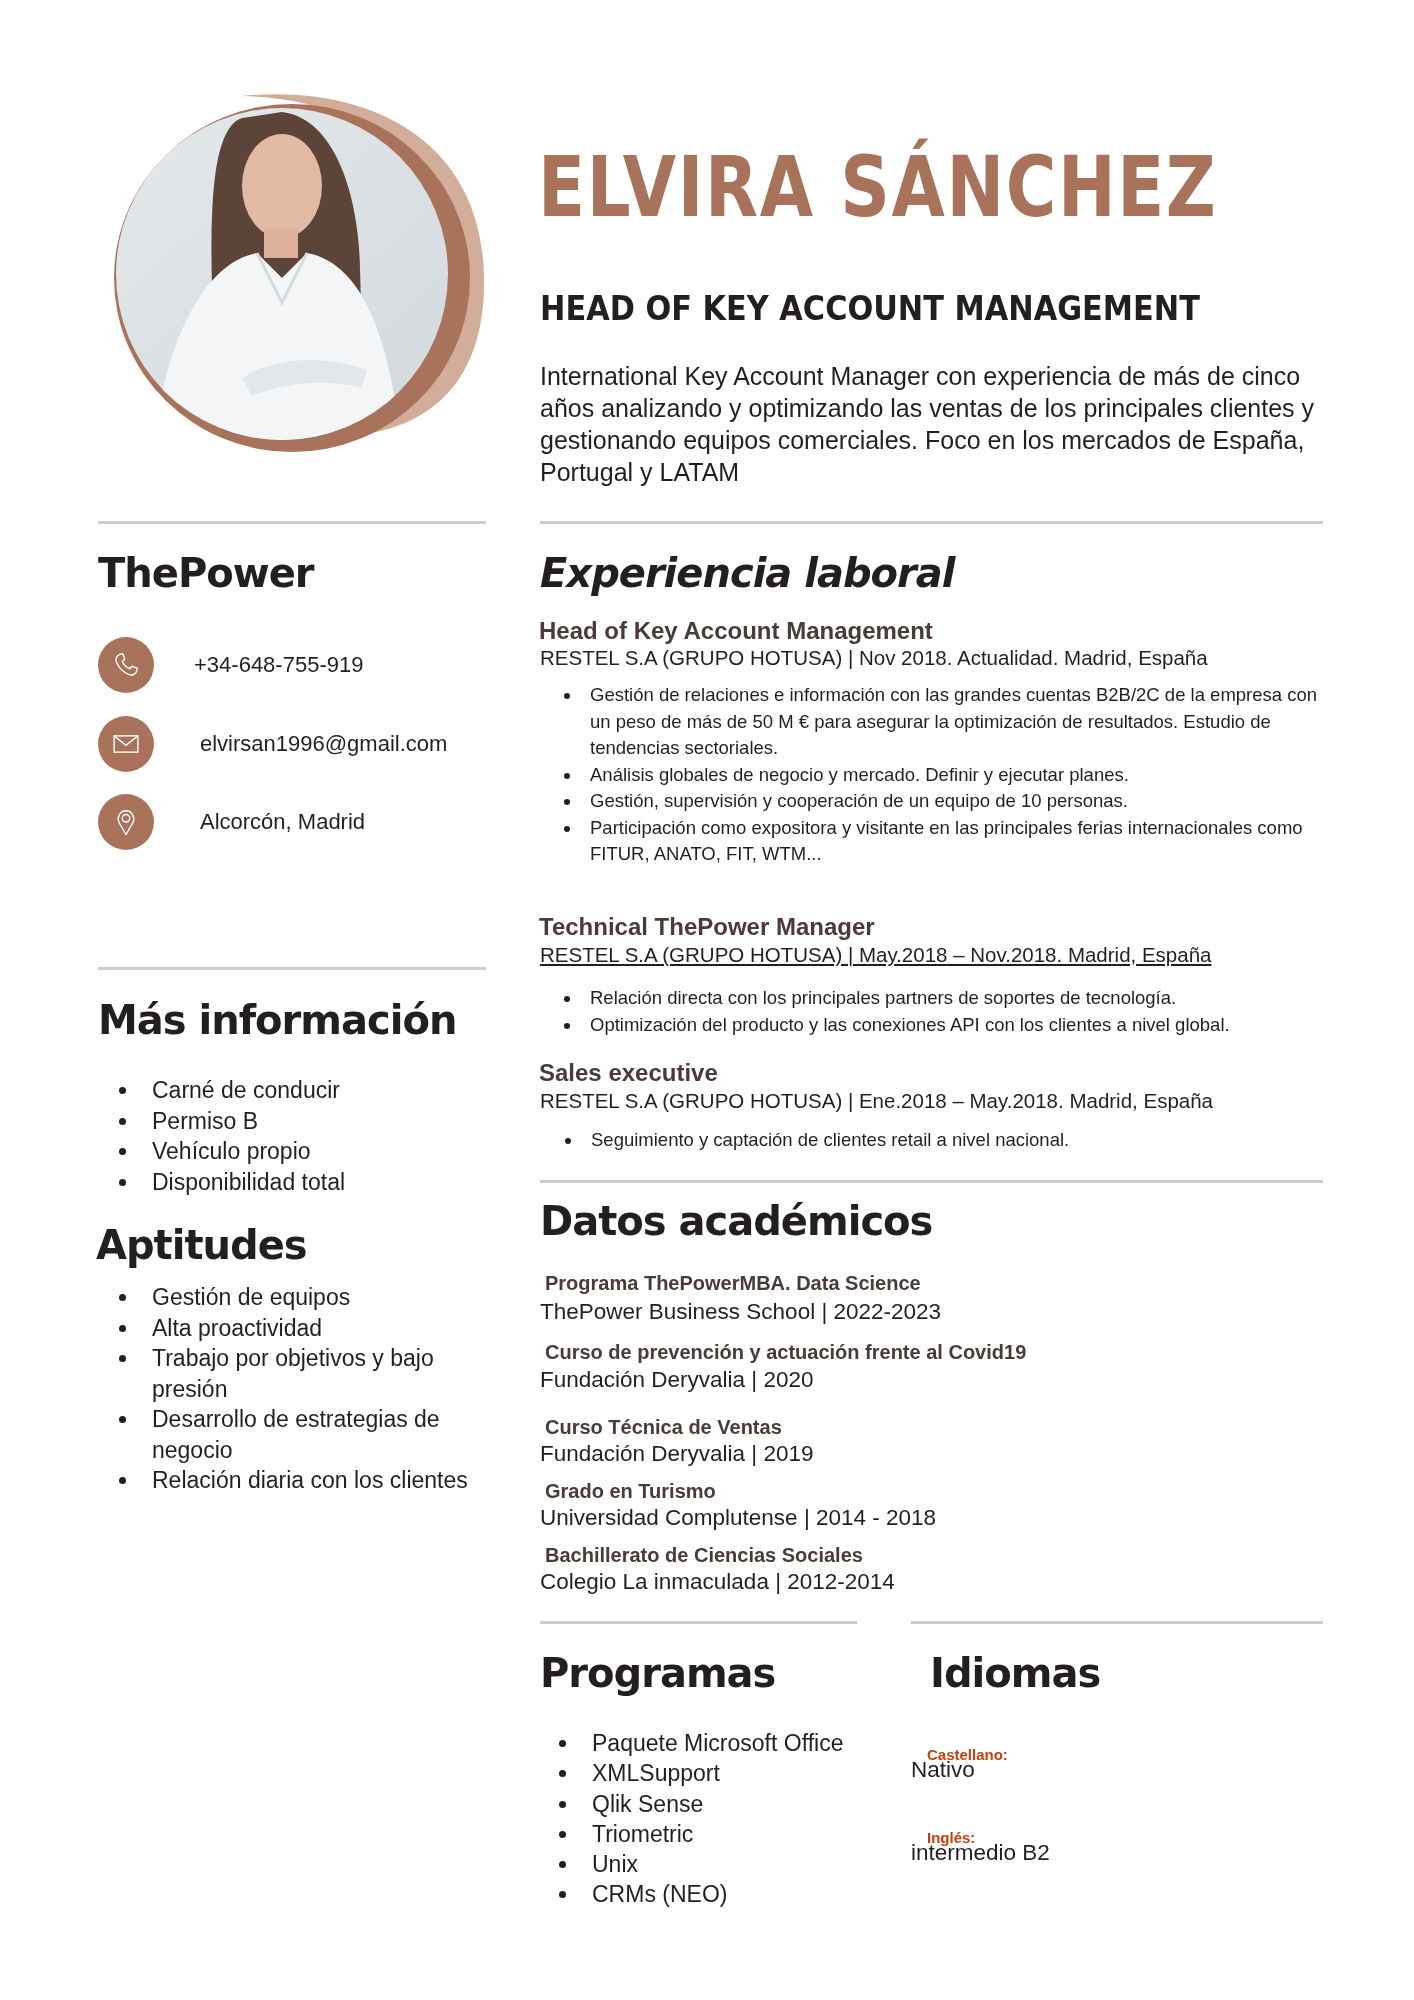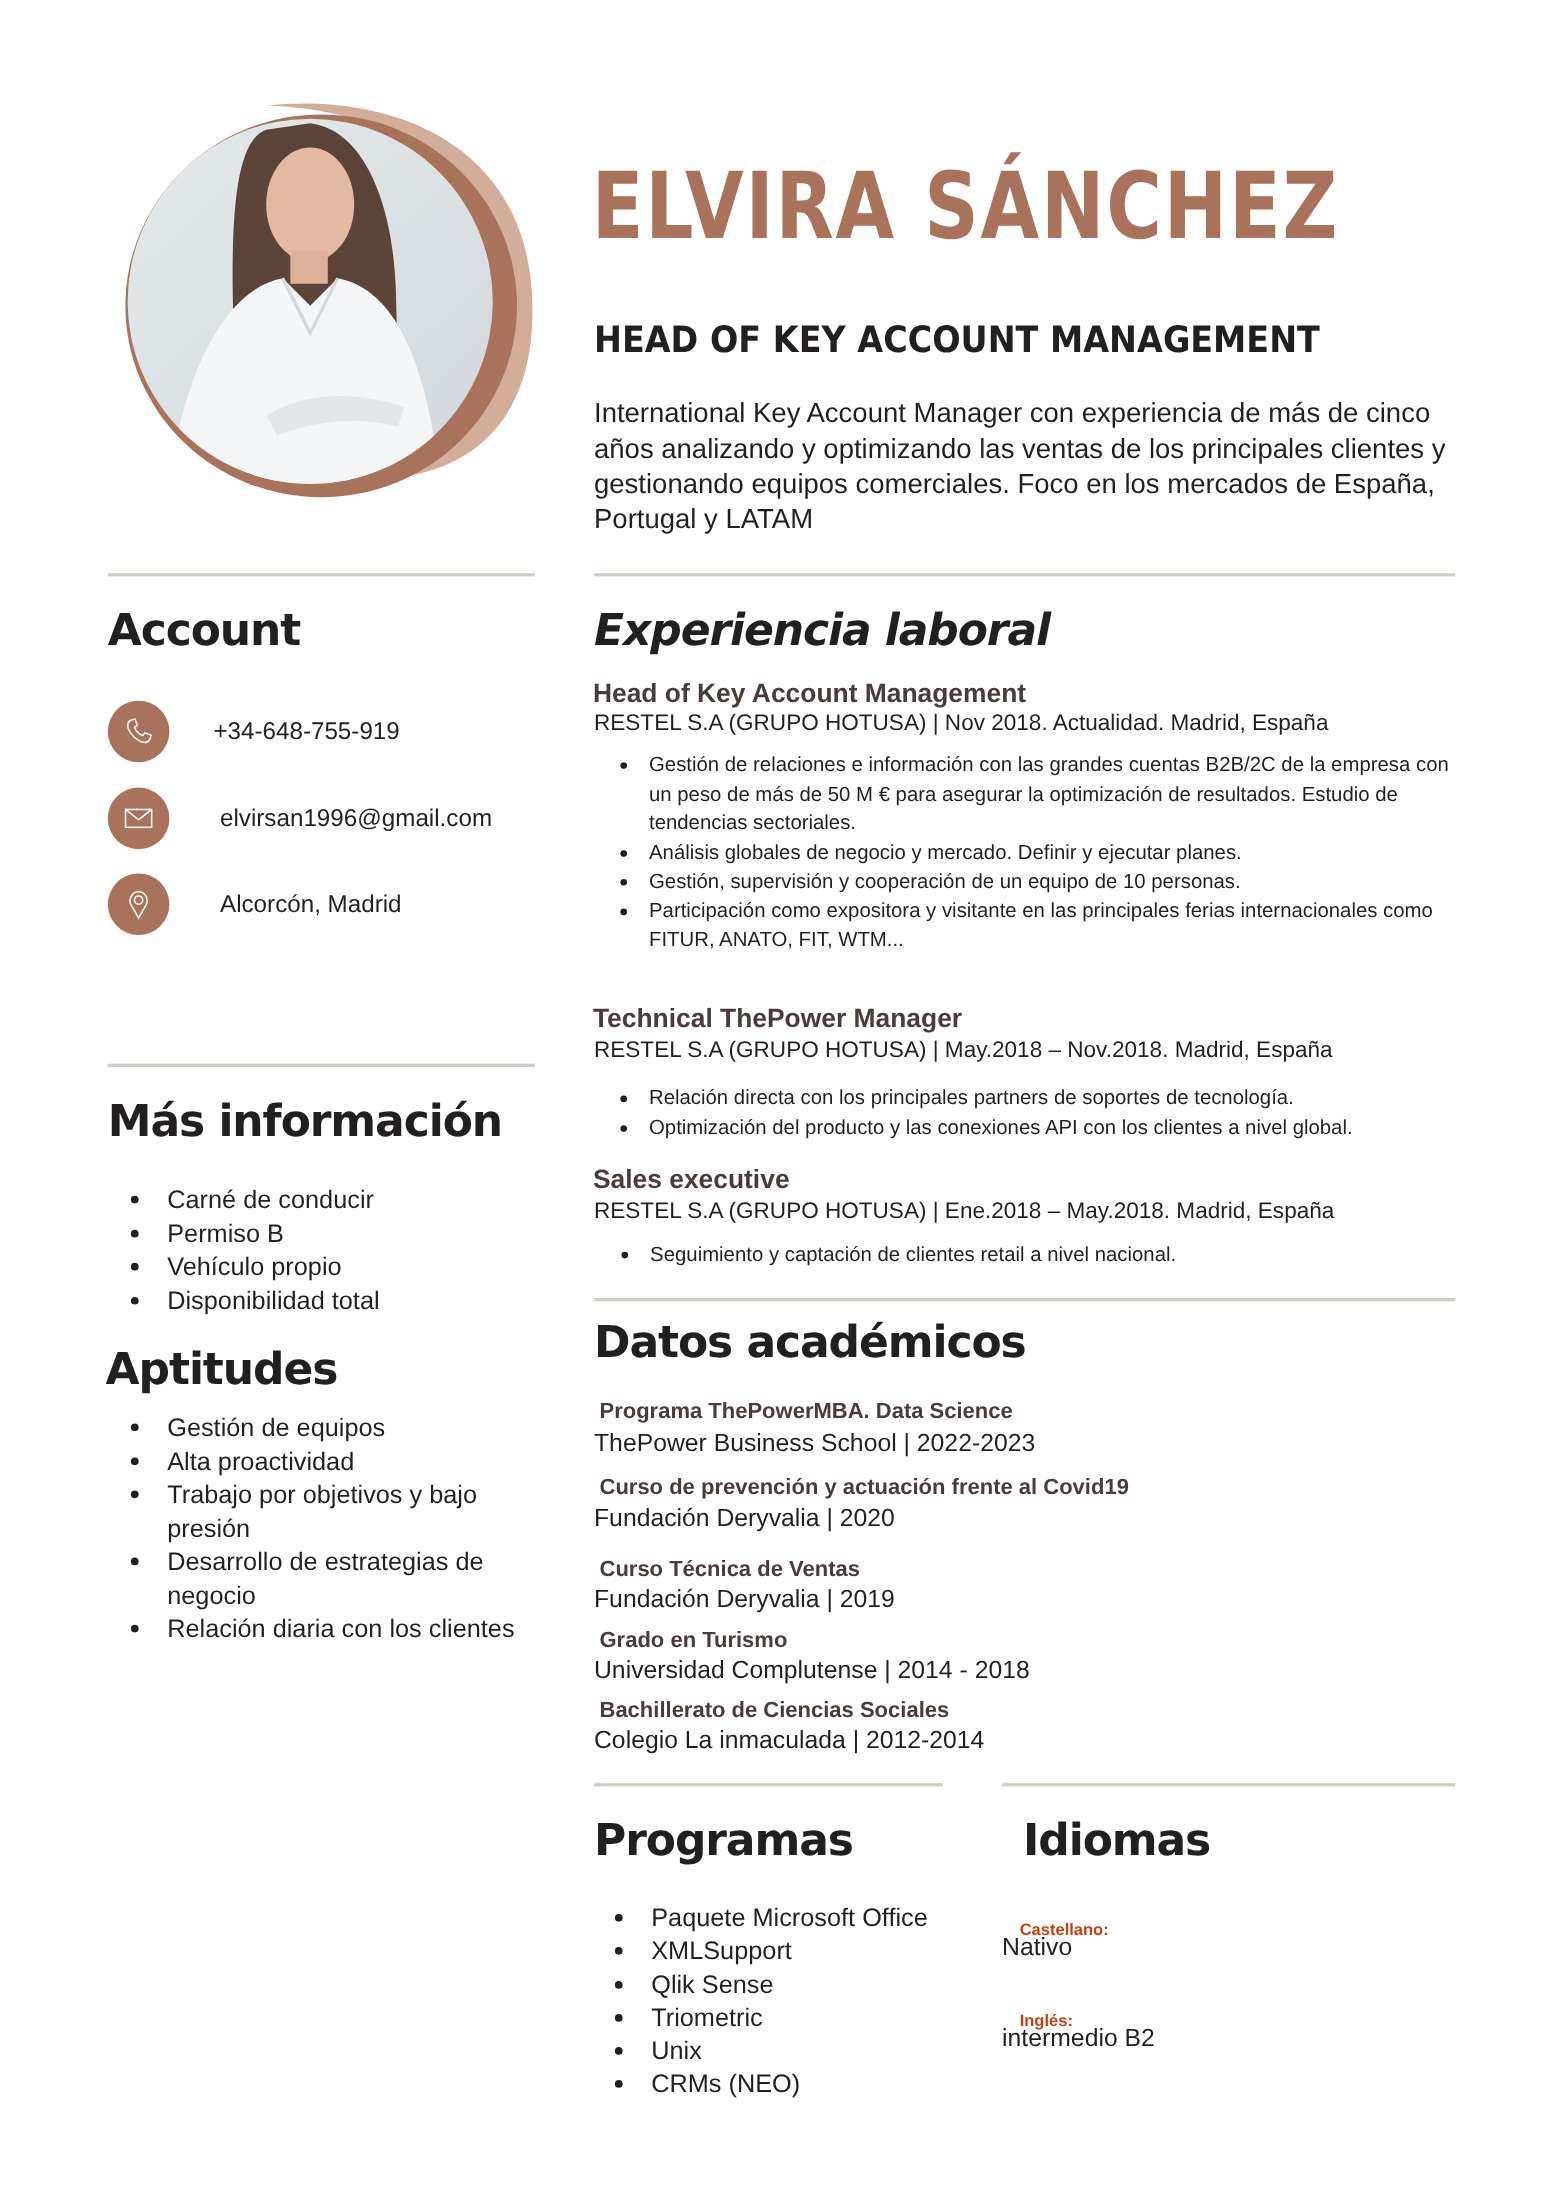--- a/index.html
+++ b/index.html
@@ -70,21 +70,21 @@
 <h2 class="job-title">HEAD OF KEY ACCOUNT MANAGEMENT</h2>
 <p class="summary">International Key Account Manager con experiencia de más de cinco años analizando y optimizando las ventas de los principales clientes y gestionando equipos comerciales. Foco en los mercados de España, Portugal y LATAM</p>
 
 <div class="divider" style="left:98px; top:521px; width:388px;"></div>
 <div class="divider" style="left:540px; top:521px; width:783px;"></div>
 <div class="divider" style="left:98px; top:967px; width:388px;"></div>
 <div class="divider" style="left:540px; top:1180px; width:783px;"></div>
 <div class="divider" style="left:540px; top:1621px; width:317px;"></div>
 <div class="divider" style="left:911px; top:1621px; width:412px;"></div>
 
-<h3 class="h-section" style="left:98px; top:550px;">Account</h3>
+<h3 class="h-section" style="left:98px; top:550px;">ThePower</h3>
 
 <div class="contact-row" style="top:637px;">
   <div class="c-icon">
     <svg viewBox="0 0 24 24" fill="none" stroke="#ffffff" stroke-width="1.1" stroke-linejoin="round">
         <path d="M7 3.5 L9.5 3 L11 7.5 L9 9 C 10 11.5, 12.5 14, 15 15 L16.5 13 L21 14.5 L20.5 17 C 19.5 19.5, 17 20.5, 14 19.5 C 9.5 17.5, 6.5 14.5, 4.5 10 C 3.5 7, 4.5 4.5, 7 3.5 Z"></path>
       </svg>
   </div>
   <span class="c-text" style="margin-left:40px;">+34-648-755-919</span>
 </div>
 
@@ -130,21 +130,21 @@
 <p class="job-name" style="top:617px;">Head of Key Account Management</p>
 <p class="job-meta" style="top:646px;">RESTEL S.A (GRUPO HOTUSA) | Nov 2018. Actualidad. Madrid, España</p>
 <ul class="bullets job-list" style="left:542px; top:682px;">
   <li>Gestión de relaciones e información con las grandes cuentas B2B/2C de la empresa con un peso de más de 50 M € para asegurar la optimización de resultados. Estudio de tendencias sectoriales.</li>
   <li>Análisis globales de negocio y mercado. Definir y ejecutar planes.</li>
   <li>Gestión, supervisión y cooperación de un equipo de 10 personas.</li>
   <li>Participación como expositora y visitante en las principales ferias internacionales como FITUR, ANATO, FIT, WTM...</li>
 </ul>
 
 <p class="job-name" style="top:913px;">Technical ThePower Manager</p>
-<p class="job-meta" style="top:943px;">RESTEL S.A (GRUPO HOTUSA) | May.2018 – Nov.2018. Madrid, España</p>
+<p class="job-meta" style="top:943px;text-decoration:underline;">RESTEL S.A (GRUPO HOTUSA) | May.2018 – Nov.2018. Madrid, España</p>
 <ul class="bullets job-list" style="left:542px; top:985px;">
   <li>Relación directa con los principales partners de soportes de tecnología.</li>
   <li>Optimización del producto y las conexiones API con los clientes a nivel global.</li>
 </ul>
 
 <p class="job-name" style="top:1059px;">Sales executive</p>
 <p class="job-meta" style="top:1089px;">RESTEL S.A (GRUPO HOTUSA) | Ene.2018 – May.2018. Madrid, España</p>
 <ul class="bullets job-list" style="left:543px; top:1127px;">
   <li>Seguimiento y captación de clientes retail a nivel nacional.</li>
 </ul>

